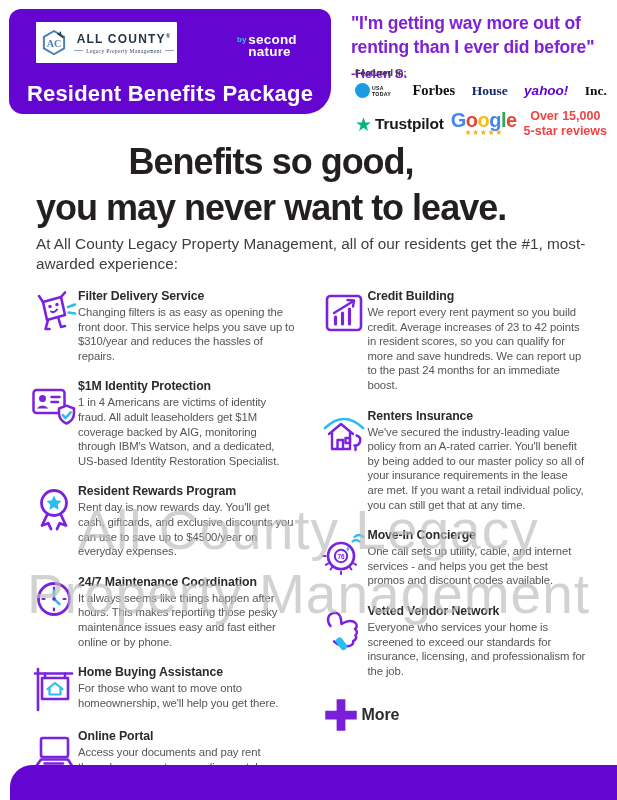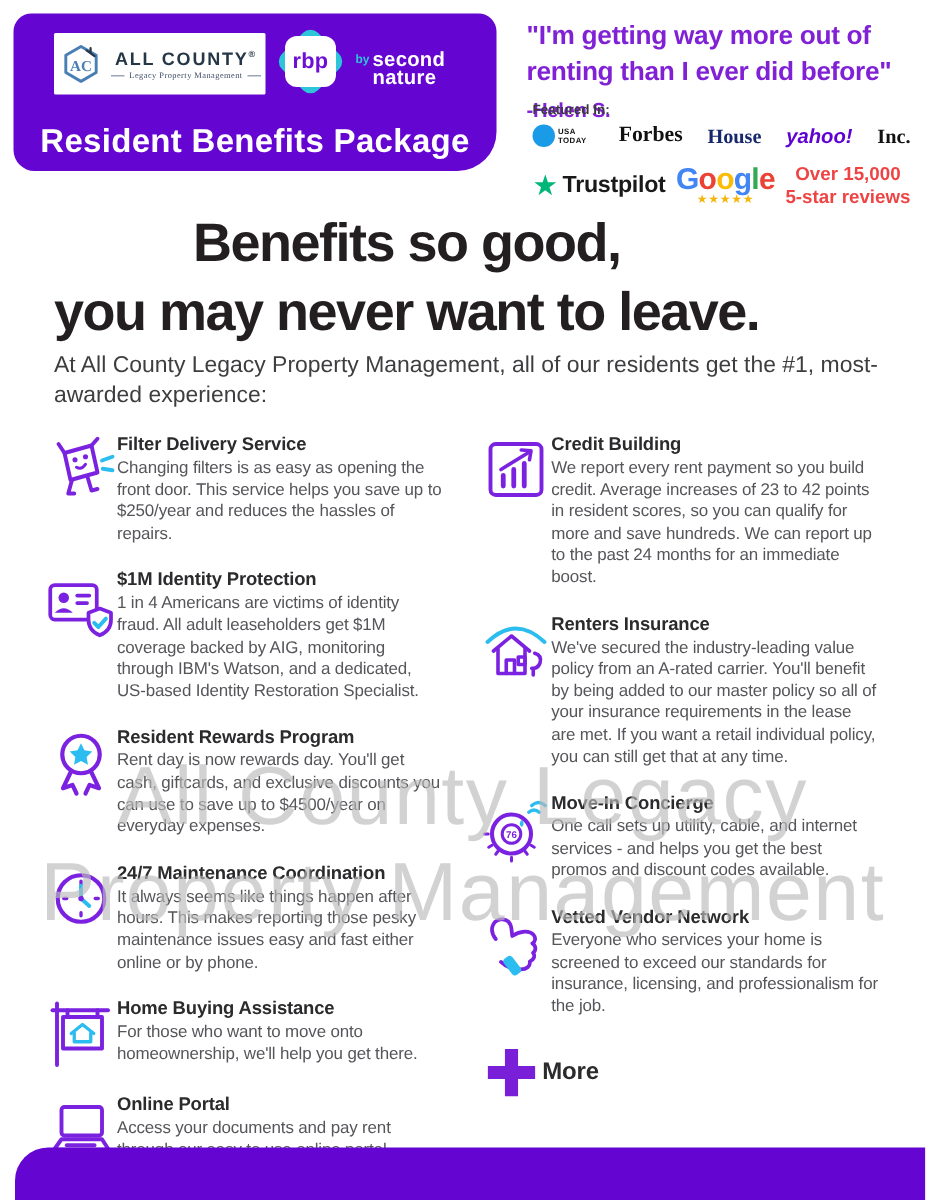--- a/index.html
+++ b/index.html
@@ -100,26 +100,20 @@
       </span>
       <span class="logo-text">
         <span class="logo-brand"><span>ALL COUNTY</span><sup>®</sup></span>
         <span class="logo-tagline">
           <span class="rule"></span>
           <span class="tg">Legacy Property Management</span>
           <span class="rule"></span>
         </span>
       </span>
     </div>
-    <div class="rbp-badge">
-      <div class="rbp-diamond"></div>
-      <div class="rbp-box">
-          <span>rbp</span>
-        </div>
-    </div>
     <div class="sn-block">
       <span class="sn-by">by</span>
       <span class="sn-name">
         <span>second</span>
         <span>nature</span>
       </span>
     </div>
     <div class="header-title">Resident Benefits Package</div>
   </div>
 
@@ -179,21 +173,21 @@
               <circle cx="27" cy="15.5" r="1.7" fill="#7B22E0"></circle>
               <path d="M21 22.5 Q24.5 24.5 27 20.5" fill="none" stroke="#7B22E0" stroke-width="2" stroke-linecap="round"></path>
               <g stroke="#2BBDEF" stroke-width="2.6" stroke-linecap="round" fill="none">
                 <path d="M38 18 L45 15.5"></path>
                 <path d="M38.5 23.5 L45 24.5"></path>
               </g>
             </svg>
           </span>
           <div class="benefit-text">
             <div class="benefit-title">Filter Delivery Service</div>
-            <div class="benefit-desc">Changing filters is as easy as opening the front door. This service helps you save up to $250/year and reduces the hassles of repairs.</div>
+            <div class="benefit-desc">Changing filters is as easy as opening the front door. This service helps you save up to $310/year and reduces the hassles of repairs.</div>
           </div>
         </div>
         <div class="benefit">
           <span class="benefit-icon">
             <svg viewBox="0 0 48 48">
               <g fill="none" stroke="#7B22E0" stroke-width="2.5" stroke-linecap="round" stroke-linejoin="round">
                 <rect x="3.5" y="11" width="31" height="23" rx="3"></rect>
                 <path d="M21.5 18 H29.5"></path>
                 <path d="M21.5 23 H28"></path>
               </g>

